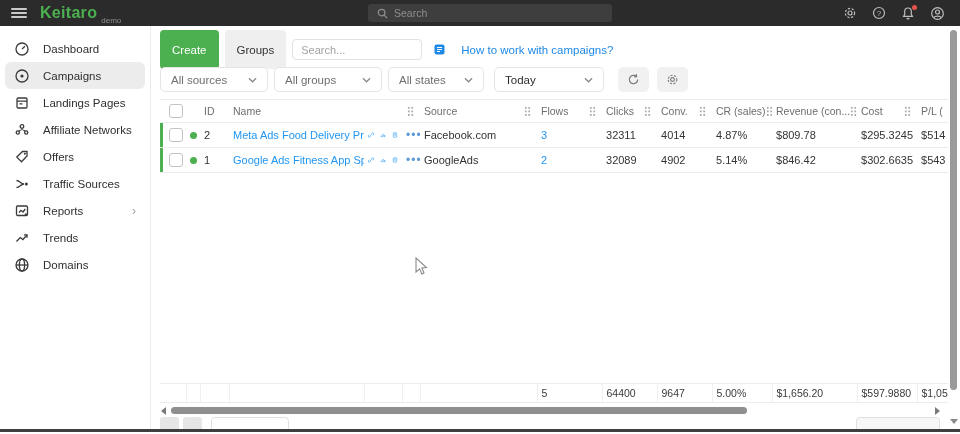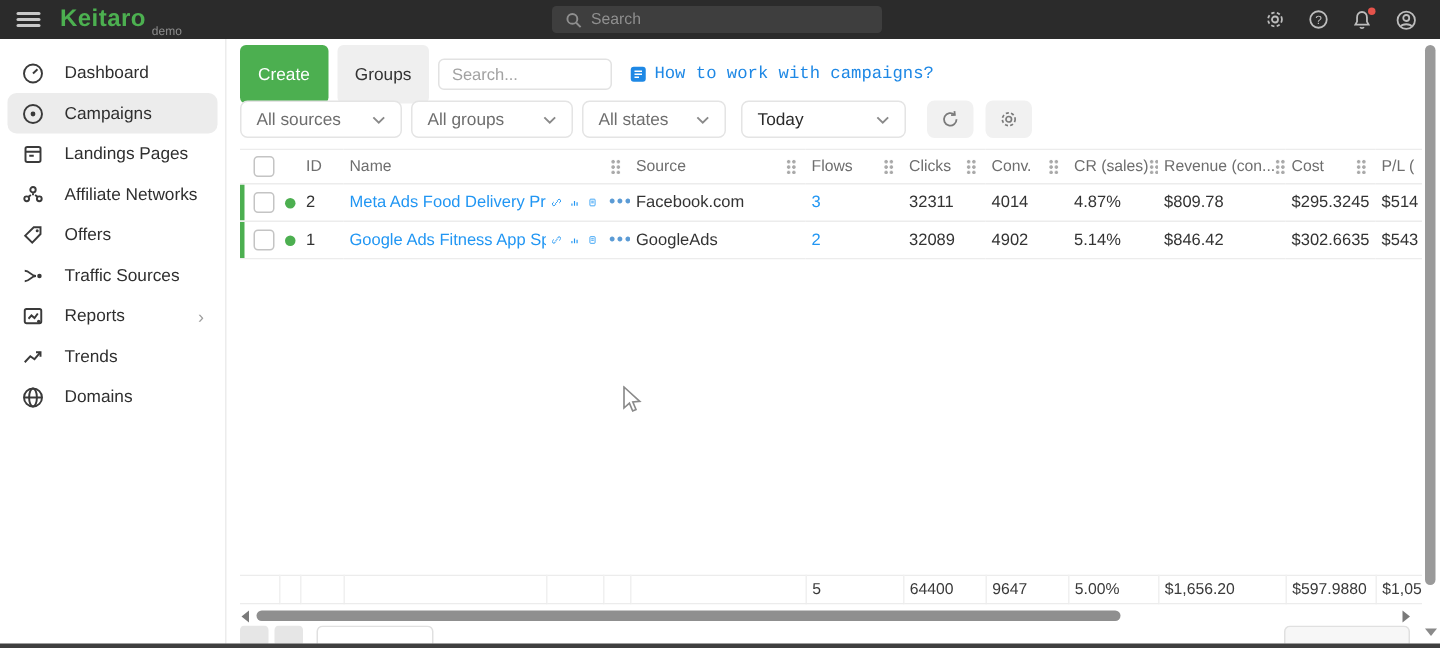--- a/index.html
+++ b/index.html
@@ -5,21 +5,21 @@
   html,body{margin:0;padding:0;}
   body{width:960px;height:434px;overflow:hidden;position:relative;background:#fff;
        font-family:"Liberation Sans",sans-serif;-webkit-font-smoothing:antialiased;}
 
   
   .topbar{height:26px;background:#2b2b2b;display:flex;align-items:center;position:relative;z-index:6;}
   .hamburger{width:16px;height:10px;margin-left:11px;display:flex;flex-direction:column;justify-content:space-between;cursor:pointer;}
   .hamburger span{display:block;height:2px;background:#c9c9c9;border-radius:1px;}
   .logo{color:#4cb050;font-weight:bold;font-size:16px;margin-left:13px;letter-spacing:.3px;}
   .logo-badge{color:#8d8d8d;font-size:8px;margin-left:4px;align-self:flex-start;margin-top:16px;}
-  .top-search{position:absolute;left:368px;top:4px;width:220px;height:18px;background:#3e3e3e;border-radius:3px;
+  .top-search{position:absolute;left:368px;top:4px;width:244px;height:18px;background:#3e3e3e;border-radius:3px;
               display:flex;align-items:center;gap:6px;padding-left:9px;box-sizing:border-box;}
   .top-search svg{flex:0 0 auto;}
   .top-search-ph{color:#8f8f8f;font-size:10.5px;}
   .top-icons{margin-left:auto;display:flex;align-items:center;gap:15px;padding-right:15px;}
   .top-ic{position:relative;display:flex;cursor:pointer;}
   .bell-dot{position:absolute;top:-1px;right:-2px;width:5px;height:5px;border-radius:50%;background:#e5534b;}
 
   
   .app{display:flex;height:403px;}
   .sidebar{width:151px;box-sizing:border-box;border-right:1px solid #ececec;padding-top:9px;background:#fff;}
@@ -29,24 +29,24 @@
   .nav-item.active{background:#ececec;}
   .nav-chevron{margin-left:auto;color:#9e9e9e;font-size:12px;}
 
   .content{flex:1;position:relative;padding:12px 0 0 9px;box-sizing:border-box;display:flex;flex-direction:column;}
 
   
   .toolbar{display:flex;align-items:center;height:23px;margin-bottom:6px;}
   .btn{border:none;border-radius:4px;height:39px;padding:0 12px;font-size:11.5px;cursor:pointer;font-family:inherit;}
   .btn-create{background:#4caf50;color:#fff;}
   .btn-groups{background:#efefef;color:#333;margin-left:6px;}
-  .tb-search{margin-left:6px;width:116px;height:21px;border:1px solid #e2e2e2;border-radius:4px;padding:0 8px;
+  .tb-search{margin-left:6px;width:130px;height:21px;border:1px solid #e2e2e2;border-radius:4px;padding:0 8px;
              font-size:11px;color:#444;font-family:inherit;outline:none;box-sizing:border-box;}
   .tb-search::placeholder{color:#a2a2a2;}
-  .help-link{margin-left:12px;display:flex;align-items:center;gap:5px;color:#1e88e5;font-size:11.5px;cursor:pointer;text-decoration:none;font-family:Liberation Mono, monospace;}
+  .help-link{margin-left:12px;display:flex;align-items:center;gap:16px;color:#1e88e5;font-size:11.5px;cursor:pointer;text-decoration:none;}
 
   
   .filters{display:flex;align-items:center;gap:6px;margin-bottom:7px;}
   .select{border:1px solid #e4e4e4;border-radius:5px;height:25px;box-sizing:border-box;background:#fff;
           display:flex;align-items:center;justify-content:space-between;padding:0 10px;font-size:11.5px;color:#6e6e6e;cursor:pointer;}
   .select.dark{color:#2b2b2b;}
   .icon-btn{width:31px;height:25px;background:#f1f1f1;border-radius:5px;display:flex;align-items:center;justify-content:center;cursor:pointer;margin-left:2px;}
 
   
   .tablewrap{width:788px;overflow:hidden;}

